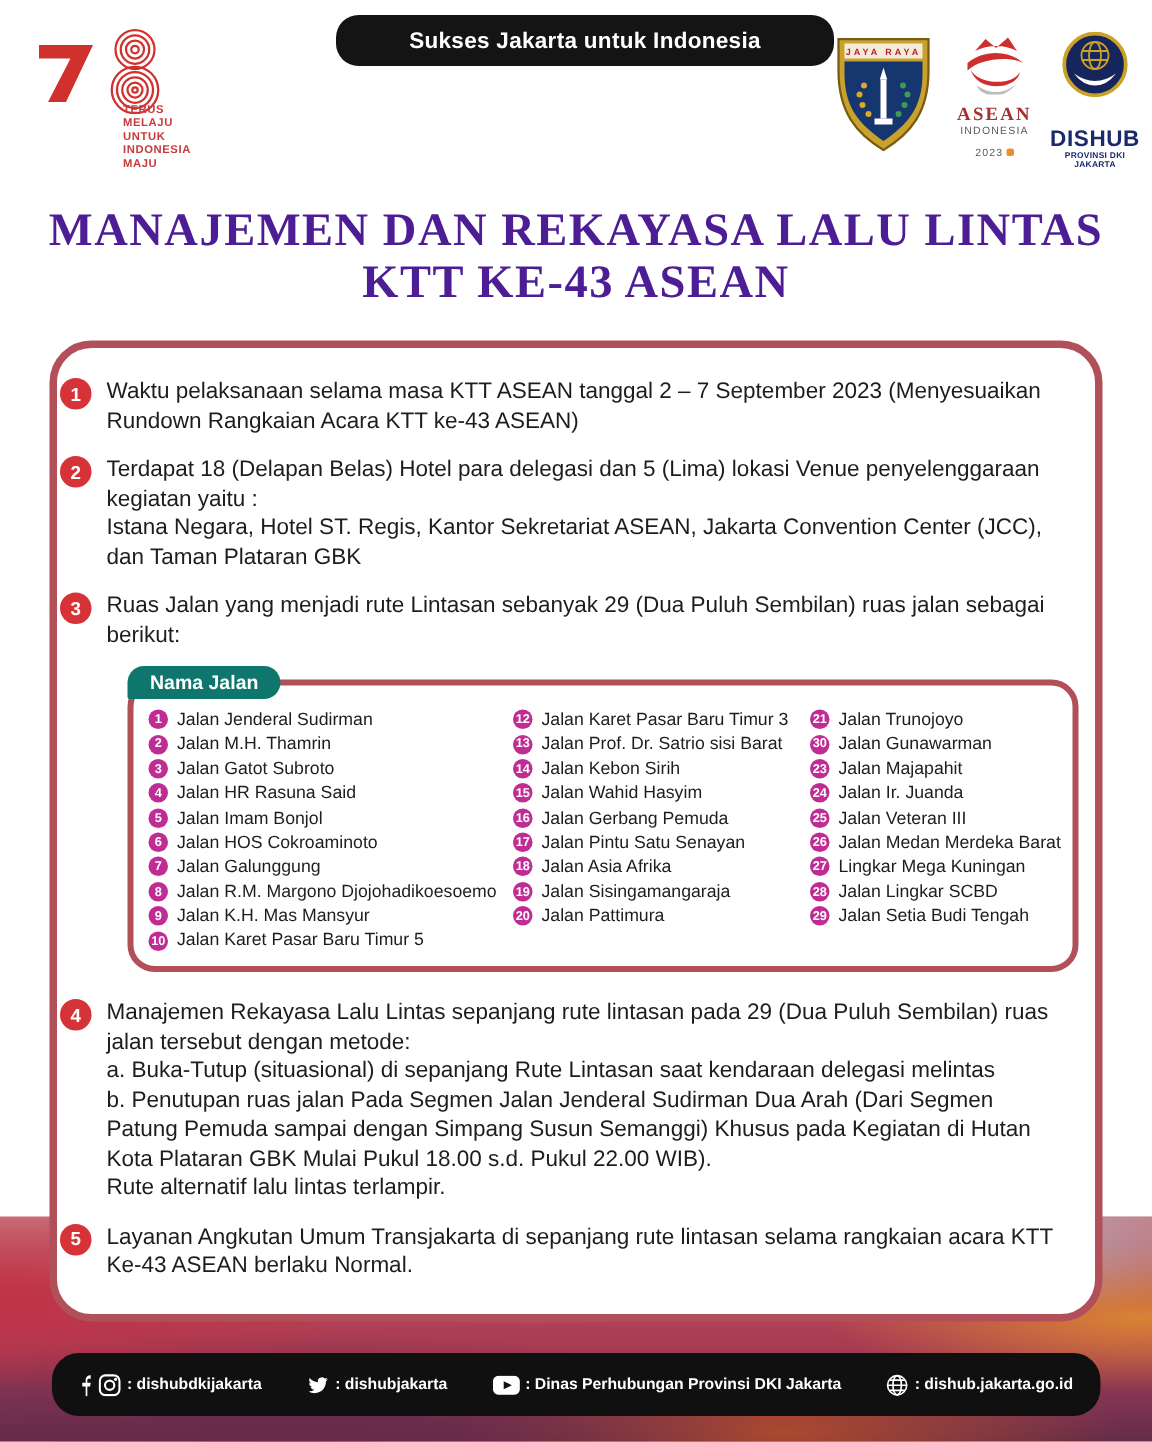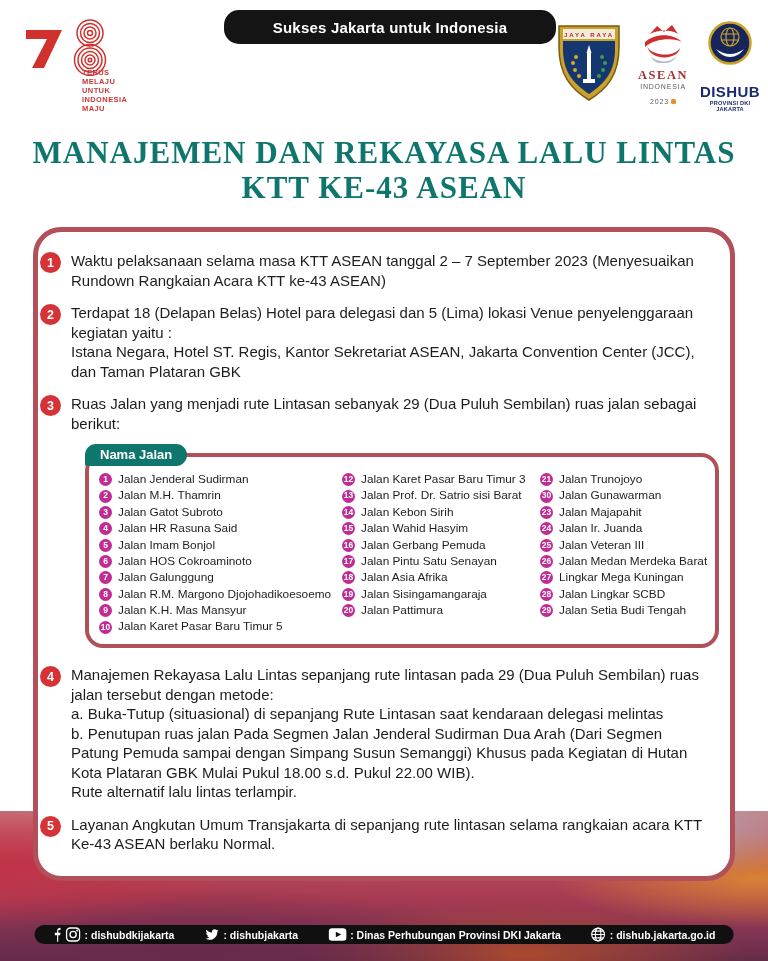--- a/index.html
+++ b/index.html
@@ -28,21 +28,21 @@
   .asean-sub  { color:#5a5a5a; font-size:7px; letter-spacing:.8px; display:block; }
   .asean-year { color:#5a5a5a; font-size:7px; letter-spacing:.8px; display:inline-block; }
   .asean-dot  { display:inline-block; width:5px; height:5px; background:#e8902a; border-radius:1.5px; margin-left:2px; }
   .dishub-logo { position:absolute; left:697px; top:21px; width:66px; text-align:center; }
   .dishub-name { color:#1b2a6b; font-weight:bold; font-size:15px; letter-spacing:.4px; display:block; margin-top:14px; }
   .dishub-sub  { color:#1b2a6b; font-weight:bold; font-size:5.6px; letter-spacing:.2px; display:block; }
 
   
   .title {
     position:relative; z-index:2; margin:24px 0 0; text-align:center;
-    font-family:"Liberation Serif",serif; font-weight:bold; color:#0f766e;
+    font-family:"Liberation Serif",serif; font-weight:bold; color:#4c1d95;
     font-size:31px; line-height:1.12; letter-spacing:1px;
   }
 
   
   .main-box {
     position:relative; z-index:2; margin:22px 33px 0;
     background:#fff; border:5px solid #b2505a; border-radius:28px;
     padding:6px 20px 22px 2px;
   }
   .point { display:flex; gap:10px; margin-top:13px; }
@@ -82,21 +82,21 @@
       radial-gradient(55% 60% at 78% 10%, rgba(174,193,202,.95), rgba(174,193,202,0) 62%),
       radial-gradient(40% 50% at 46% 16%, rgba(215,168,172,.9), rgba(215,168,172,0) 65%),
       radial-gradient(45% 55% at 99% 45%, rgba(218,134,51,.95), rgba(218,134,51,0) 60%),
       radial-gradient(50% 60% at 1% 38%, rgba(193,49,70,.95), rgba(193,49,70,0) 65%),
       radial-gradient(60% 70% at 25% 100%, rgba(104,42,76,.95), rgba(104,42,76,0) 70%),
       radial-gradient(45% 55% at 68% 96%, rgba(178,76,44,.9), rgba(178,76,44,0) 65%),
       linear-gradient(180deg, #c76e77 0%, #c04b58 30%, #a43a52 60%, #7c3352 85%, #632c47 100%);
   }
   .social-pill {
     position:absolute; left:50%; transform:translateX(-50%); bottom:17px; z-index:3;
-    background:#101010; border-radius:18px; height:19px;
+    background:#101010; border-radius:18px; height:42px;
     display:flex; align-items:center; gap:30px; padding:0 18px; color:#fff;
     white-space:nowrap;
   }
   .sgroup { display:flex; align-items:center; gap:4px; font-size:10.5px; font-weight:bold; }
   .sgroup svg { display:block; }
 </style>
 </head>
 <body>
 
 <div class="header">

